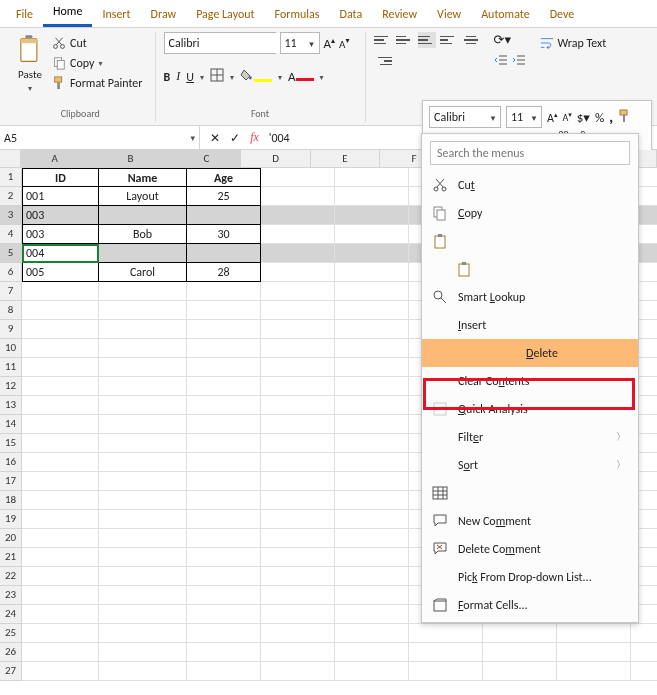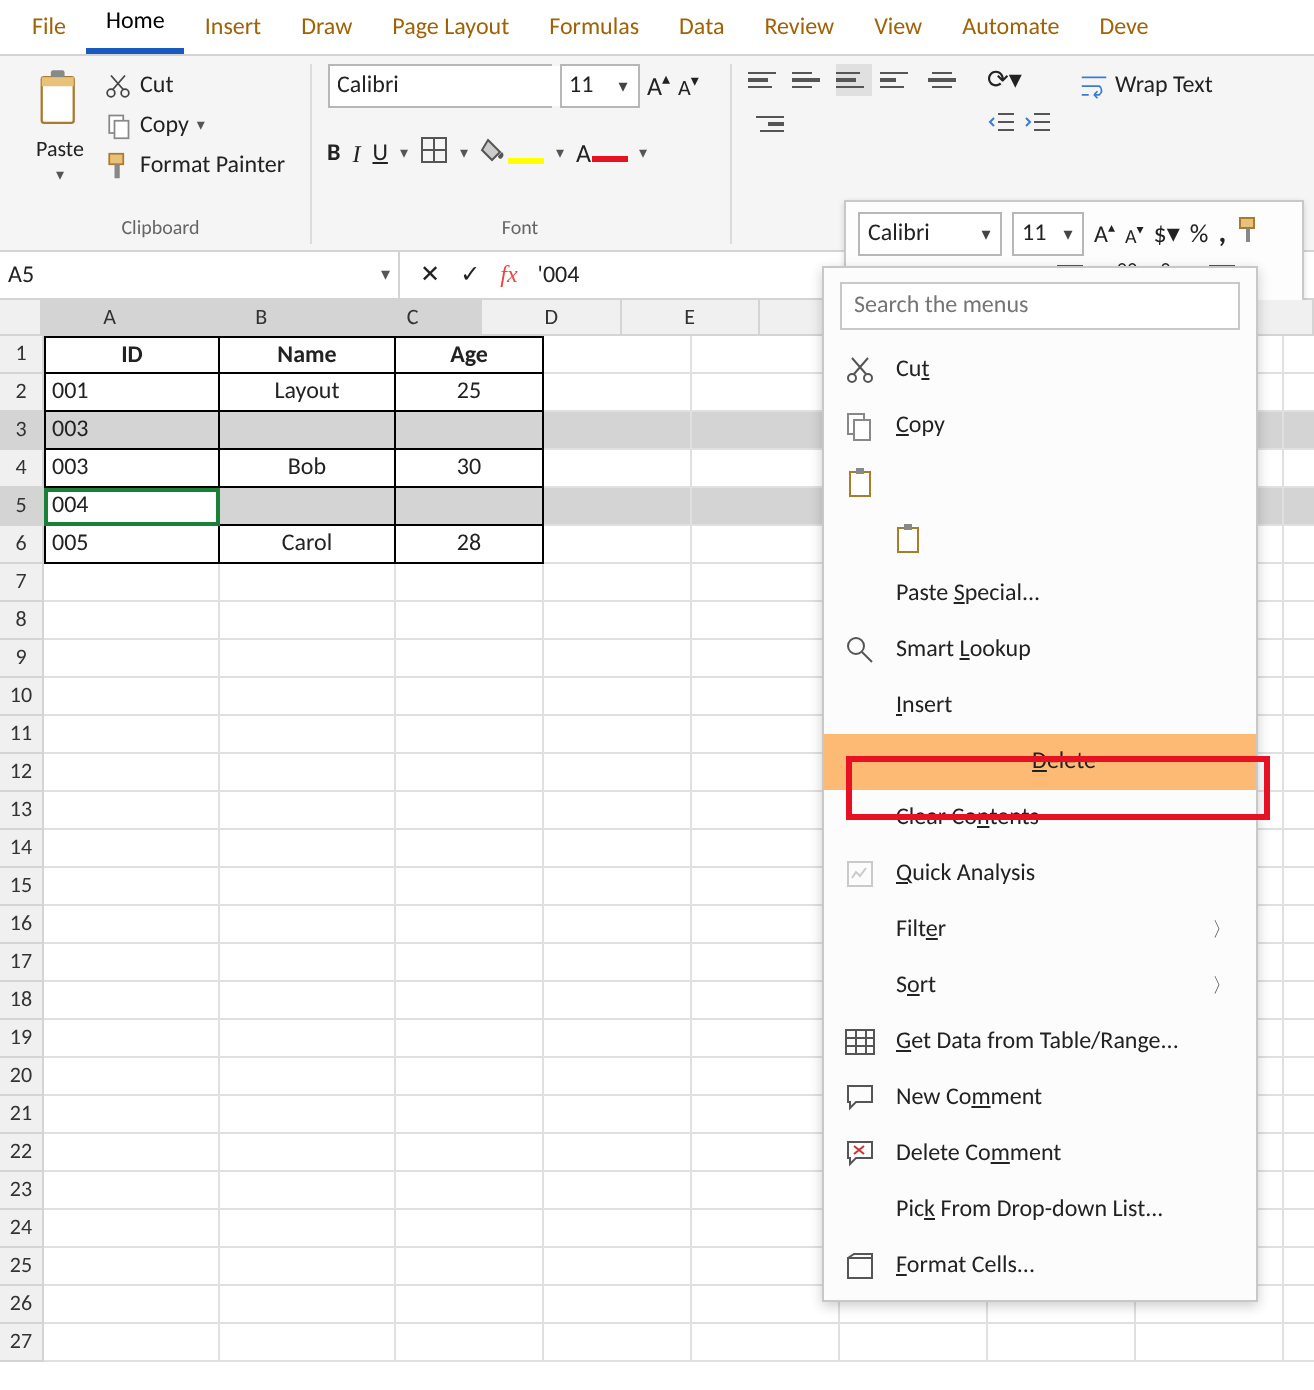--- a/index.html
+++ b/index.html
@@ -44,28 +44,28 @@
 .colh{border:1px solid #d4d4d4;border-top:none;border-left:none;background:#f0f0f0;text-align:center;font-size:11px;color:#333;line-height:17px;}
 .colh.sel{background:#d4d4d4;}
 .colh.a{width:74px;}.colh.b{width:88px;}.colh.c{width:74px;}.colh.other{width:74px;}
 .gridbody{display:flex;}
 .row-headers{display:flex;flex-direction:column;}
 .rowh{width:22px;height:19px;border:1px solid #d4d4d4;border-top:none;border-left:none;background:#f0f0f0;text-align:center;font-size:11px;line-height:18px;color:#333;}
 .rowh.sel{background:#d4d4d4;}
 .cells{position:relative;}
 .row{display:flex;height:19px;}
 .cell{border-right:1px solid #e0e0e0;border-bottom:1px solid #e0e0e0;padding:0 3px;font-size:12px;line-height:18px;overflow:hidden;white-space:nowrap;}
-.cell.a{width:88px;}.cell.b{width:88px;text-align:center;}.cell.c{width:74px;text-align:center;}.cell.other{width:74px;}
+.cell.a{width:77px;}.cell.b{width:88px;text-align:center;}.cell.c{width:74px;text-align:center;}.cell.other{width:74px;}
 .row.hdr .cell{font-weight:bold;text-align:center;background:#fff;}
 .row.selband .cell{background:#d4d4d4;}
 .row.selband .cell.a.active{background:#fff;outline:2px solid #1a7f37;outline-offset:-2px;}
 .table-border .cell.a,.table-border .cell.b,.table-border .cell.c{border-right:1px solid #000;border-bottom:1px solid #000;}
 .table-top .cell.a,.table-top .cell.b,.table-top .cell.c{border-top:1px solid #000;}
 .table-left .cell.a{border-left:1px solid #000;}
-.context-menu{position:absolute;left:411px;top:133px;width:218px;background:#fcfcfc;border:1px solid #c8c8c8;box-shadow:0 2px 6px rgba(0,0,0,.2);padding:3px 0;}
+.context-menu{position:absolute;left:421px;top:133px;width:218px;background:#fcfcfc;border:1px solid #c8c8c8;box-shadow:0 2px 6px rgba(0,0,0,.2);padding:3px 0;}
 .cm-search{margin:4px 8px 6px 8px;}
 .cm-search input{width:100%;height:24px;border:1px solid #c8c8c8;padding:0 6px;font-size:12px;outline:none;}
 .cm-item{display:flex;align-items:center;height:28px;padding:0 12px 0 10px;gap:10px;font-size:12px;cursor:default;}
 .cm-item .cm-icon{width:16px;height:16px;color:#555;flex-shrink:0;}
 .cm-item .cm-label{flex:1;}
 .cm-item .arrow{font-size:10px;color:#555;}
 .cm-item.heading{font-weight:bold;}
 .cm-item.disabled{color:#a0a0a0;}
 .cm-item.disabled .cm-icon{opacity:.5;}
 .cm-sub{padding-left:34px;}
@@ -658,24 +658,20 @@
       </svg>
   </div>
   <div class="cm-item cm-sub">
     <svg class="cm-icon" viewBox="0 0 16 16">
         <rect x="3" y="3" width="10" height="12" fill="#fff" stroke="#aa7b2a"></rect>
         <rect x="6" y="1" width="4" height="3" fill="#888"></rect>
       </svg>
     <span class="cm-label"></span>
   </div>
   <div class="cm-item">
-    <span class="cm-icon"></span>
-    <span class="cm-label">Paste <span class="ul">S</span>pecial...</span>
-  </div>
-  <div class="cm-item">
     <svg class="cm-icon" viewBox="0 0 16 16">
         <circle cx="6" cy="6" r="4" fill="none" stroke="#555"></circle>
         <path d="M9 9l5 5" stroke="#555"></path>
       </svg>
     <span class="cm-label">Smart <span class="ul">L</span>ookup</span>
   </div>
   <div class="cm-item">
     <span class="cm-icon"></span>
     <span class="cm-label"><span class="ul">I</span>nsert</span>
   </div>
@@ -702,21 +698,20 @@
   <div class="cm-item">
     <span class="cm-icon"></span>
     <span class="cm-label">S<span class="ul">o</span>rt</span>
     <span class="arrow">〉</span>
   </div>
   <div class="cm-item">
     <svg class="cm-icon" viewBox="0 0 16 16">
         <rect x="1" y="2" width="14" height="12" fill="none" stroke="#555"></rect>
         <path d="M1 6h14M1 10h14M6 2v12M11 2v12" stroke="#555"></path>
       </svg>
-    <span class="cm-label"><span class="ul">G</span>et Data from Table/Range...</span>
   </div>
   <div class="cm-item">
     <svg class="cm-icon" viewBox="0 0 16 16">
         <path d="M2 2h12v8H6l-3 3V10H2z" fill="none" stroke="#555"></path>
       </svg>
     <span class="cm-label">New Co<span class="ul">m</span>ment</span>
   </div>
   <div class="cm-item">
     <svg class="cm-icon" viewBox="0 0 16 16">
         <path d="M2 2h12v8H6l-3 3V10H2z" fill="none" stroke="#555"></path>

